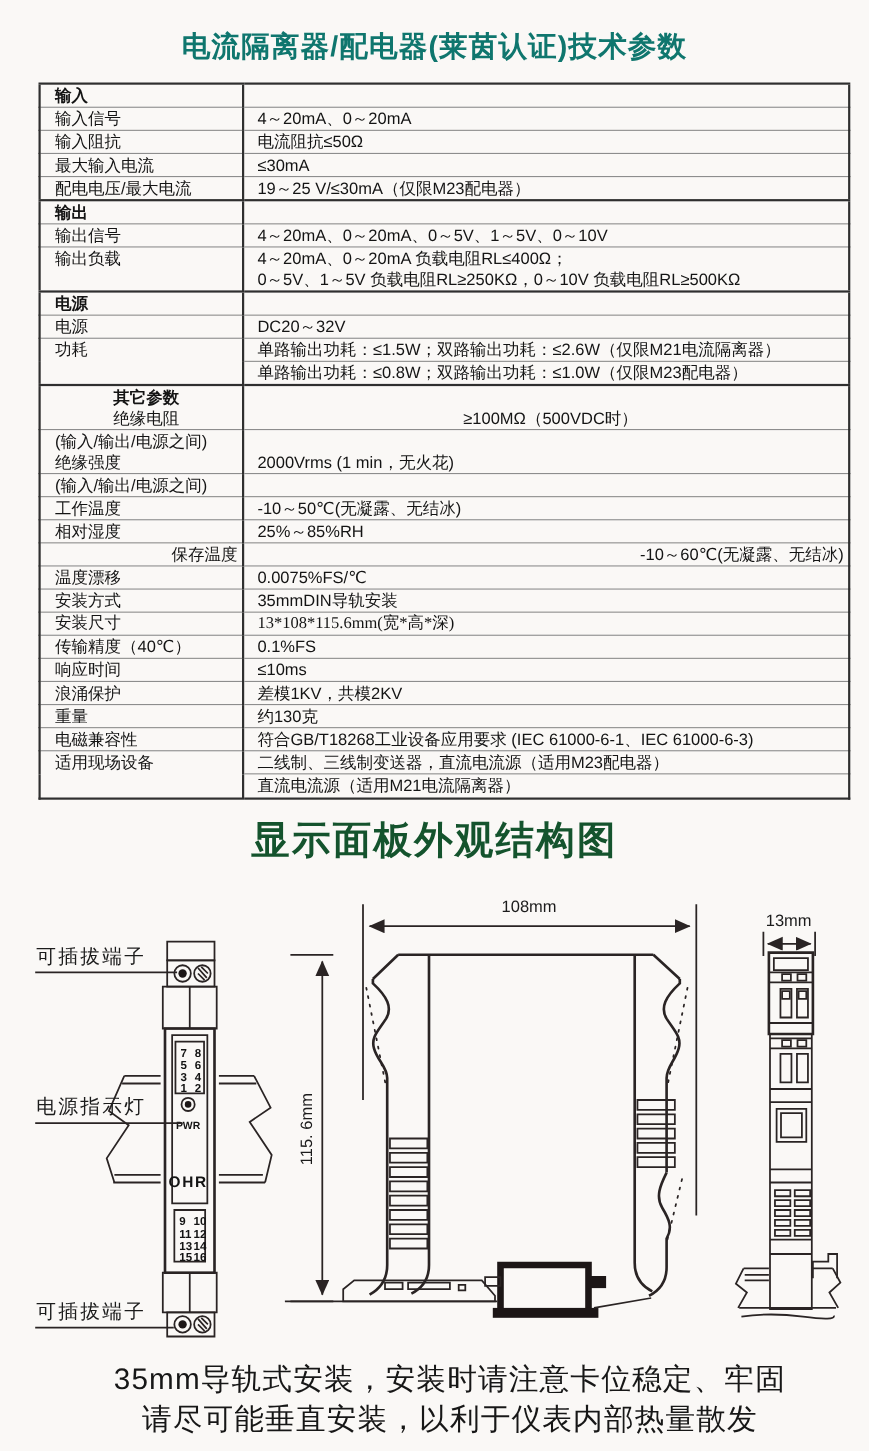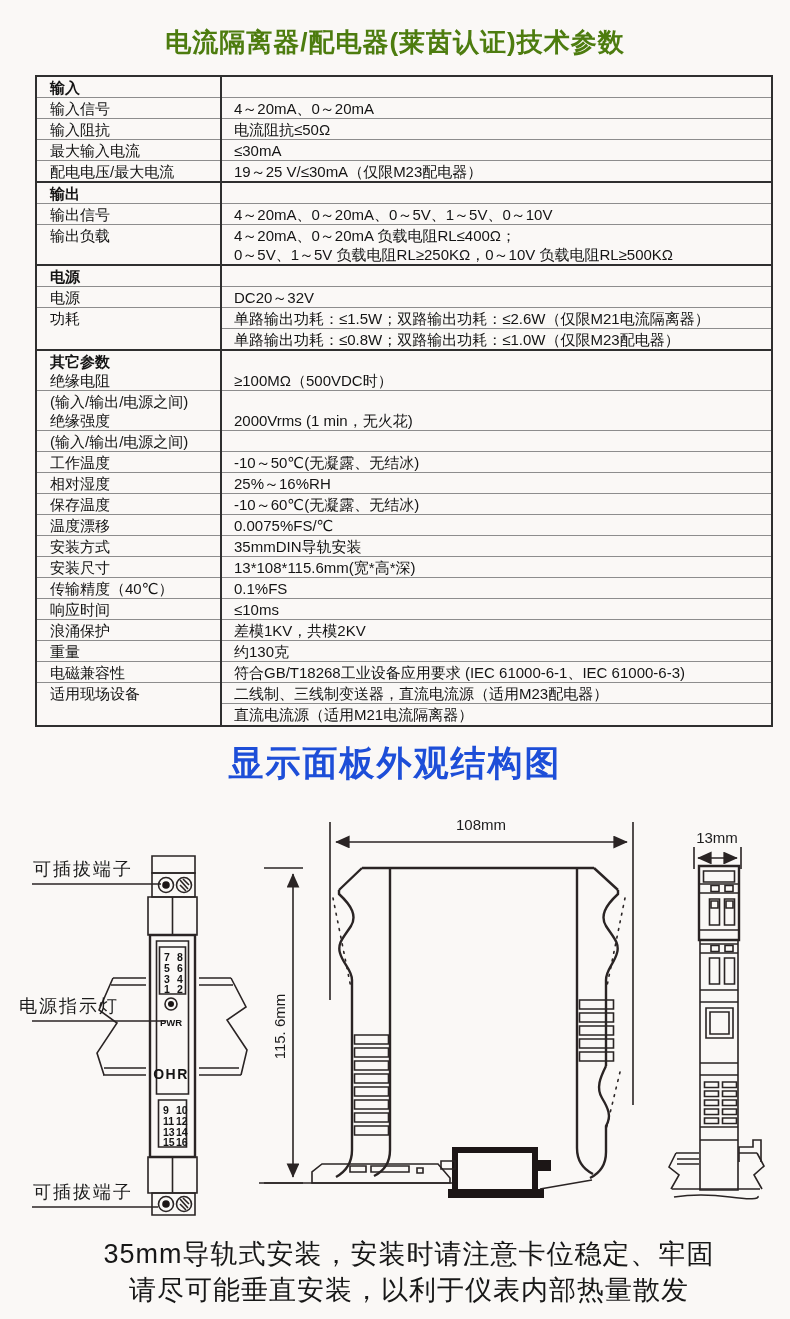--- a/index.html
+++ b/index.html
@@ -1,20 +1,20 @@
 <!DOCTYPE html>
 <html><head>
 <meta charset="utf-8">
 <style>
   html,body{margin:0;padding:0;}
   body{font-family:"Liberation Sans","DejaVu Sans",sans-serif;}
   #page{position:relative;width:790px;height:1319px;background:#faf8f6;overflow:hidden;color:#141414;}
   .abs{position:absolute;}
-  .page-title{left:0;top:25px;width:790px;text-align:center;font-size:26px;font-weight:bold;color:#4d7c0f;letter-spacing:1px;}
-  .section-title{left:0;top:740px;width:790px;text-align:center;font-size:35px;font-weight:bold;color:#1d4ed8;letter-spacing:2px;}
+  .page-title{left:0;top:25px;width:790px;text-align:center;font-size:26px;font-weight:bold;color:#0f766e;letter-spacing:1px;}
+  .section-title{left:0;top:740px;width:790px;text-align:center;font-size:35px;font-weight:bold;color:#14532d;letter-spacing:2px;}
   table.spec{position:absolute;left:35px;top:75px;width:738px;border-collapse:collapse;table-layout:fixed;font-size:15px;border:2px solid #2f2f2f;}
   .spec td{border-top:1px solid #8d8d8d;padding:1px 4px 0 13px;vertical-align:top;line-height:19px;overflow:hidden;white-space:nowrap;}
   .spec td.val{border-left:2px solid #2f2f2f;padding-left:12px;}
   .spec tr.sec td{border-top:2px solid #2f2f2f;}
   .spec .b{font-weight:bold;}
   .cl{min-height:19px;}
   .dia-label{font-size:18px;letter-spacing:2px;color:#1c1c1c;}
   .dim{font-size:15px;color:#1c1c1c;text-align:center;}
   .footer-line{left:14px;width:790px;text-align:center;font-size:27px;color:#171717;letter-spacing:1px;}
   svg{position:absolute;left:0;top:810px;}
@@ -126,21 +126,21 @@
           </td>
           <td class="val">
             <div class="cl">单路输出功耗：≤1.5W；双路输出功耗：≤2.6W（仅限M21电流隔离器）</div>
           </td>
         </tr>
         <tr style="height: 21px;">
           <td class="val">
             <div class="cl">单路输出功耗：≤0.8W；双路输出功耗：≤1.0W（仅限M23配电器）</div>
           </td>
         </tr>
-        <tr class="sec" style="height: 40px;">
+        <tr class="sec" style="height: 40px; text-align: center;">
           <td>
             <div class="cl b">其它参数</div>
             <div class="cl">绝缘电阻</div>
           </td>
           <td class="val">
             <div class="cl"></div>
             <div class="cl">≥100MΩ（500VDC时）</div>
           </td>
         </tr>
         <tr style="height: 40px;">
@@ -167,48 +167,48 @@
           </td>
           <td class="val">
             <div class="cl">-10～50℃(无凝露、无结冰)</div>
           </td>
         </tr>
         <tr style="height: 19px;">
           <td>
             <div class="cl">相对湿度</div>
           </td>
           <td class="val">
-            <div class="cl">25%～16%RH</div>
+            <div class="cl">25%～85%RH</div>
+          </td>
+        </tr>
+        <tr style="height: 19px; text-align: right;">
+          <td>
+            <div class="cl">保存温度</div>
+          </td>
+          <td class="val">
+            <div class="cl">-10～60℃(无凝露、无结冰)</div>
           </td>
         </tr>
         <tr style="height: 19px;">
           <td>
-            <div class="cl">保存温度</div>
-          </td>
-          <td class="val">
-            <div class="cl">-10～60℃(无凝露、无结冰)</div>
-          </td>
-        </tr>
-        <tr style="height: 19px;">
-          <td>
             <div class="cl">温度漂移</div>
           </td>
           <td class="val">
             <div class="cl">0.0075%FS/℃</div>
           </td>
         </tr>
         <tr style="height: 20px; margin-left: 16px;">
           <td>
             <div class="cl">安装方式</div>
           </td>
           <td class="val">
             <div class="cl">35mmDIN导轨安装</div>
           </td>
         </tr>
-        <tr style="height: 21px;">
+        <tr style="height: 21px; font-family: Liberation Serif, serif;">
           <td>
             <div class="cl">安装尺寸</div>
           </td>
           <td class="val">
             <div class="cl">13*108*115.6mm(宽*高*深)</div>
           </td>
         </tr>
         <tr style="height: 21px;">
           <td>
             <div class="cl">传输精度（40℃）</div>
@@ -430,21 +430,21 @@
             <rect class="ln" x="722.5" y="1109" width="14" height="5.5"></rect>
           <rect class="ln" x="704.5" y="1118" width="14" height="5.5"></rect>
             <rect class="ln" x="722.5" y="1118" width="14" height="5.5"></rect>
         </g>
         <path class="ln" d="M700,1127 H738 M700,1140 H738"></path>
       </g>
     </g>
   </svg>
 
   <div class="abs dia-label" style="left:33px;top:857px;">可插拔端子</div>
-  <div class="abs dia-label" style="left:19px;top:994px;">电源指示灯</div>
+  <div class="abs dia-label" style="left:33px;top:994px;">电源指示灯</div>
   <div class="abs dia-label" style="left:33px;top:1180px;">可插拔端子</div>
   <div class="abs dim" style="left:234px;top:1018px;width:90px;transform:rotate(-90deg);">115. 6mm</div>
   <div class="abs dim" style="left:436px;top:816px;width:90px;">108mm</div>
   <div class="abs dim" style="left:687px;top:829px;width:60px;">13mm</div>
 
   <div class="abs footer-line" style="top:1236px;">35mm导轨式安装，安装时请注意卡位稳定、牢固</div>
   <div class="abs footer-line" style="top:1272px;">请尽可能垂直安装，以利于仪表内部热量散发</div>
 </div>
 
 </body></html>

